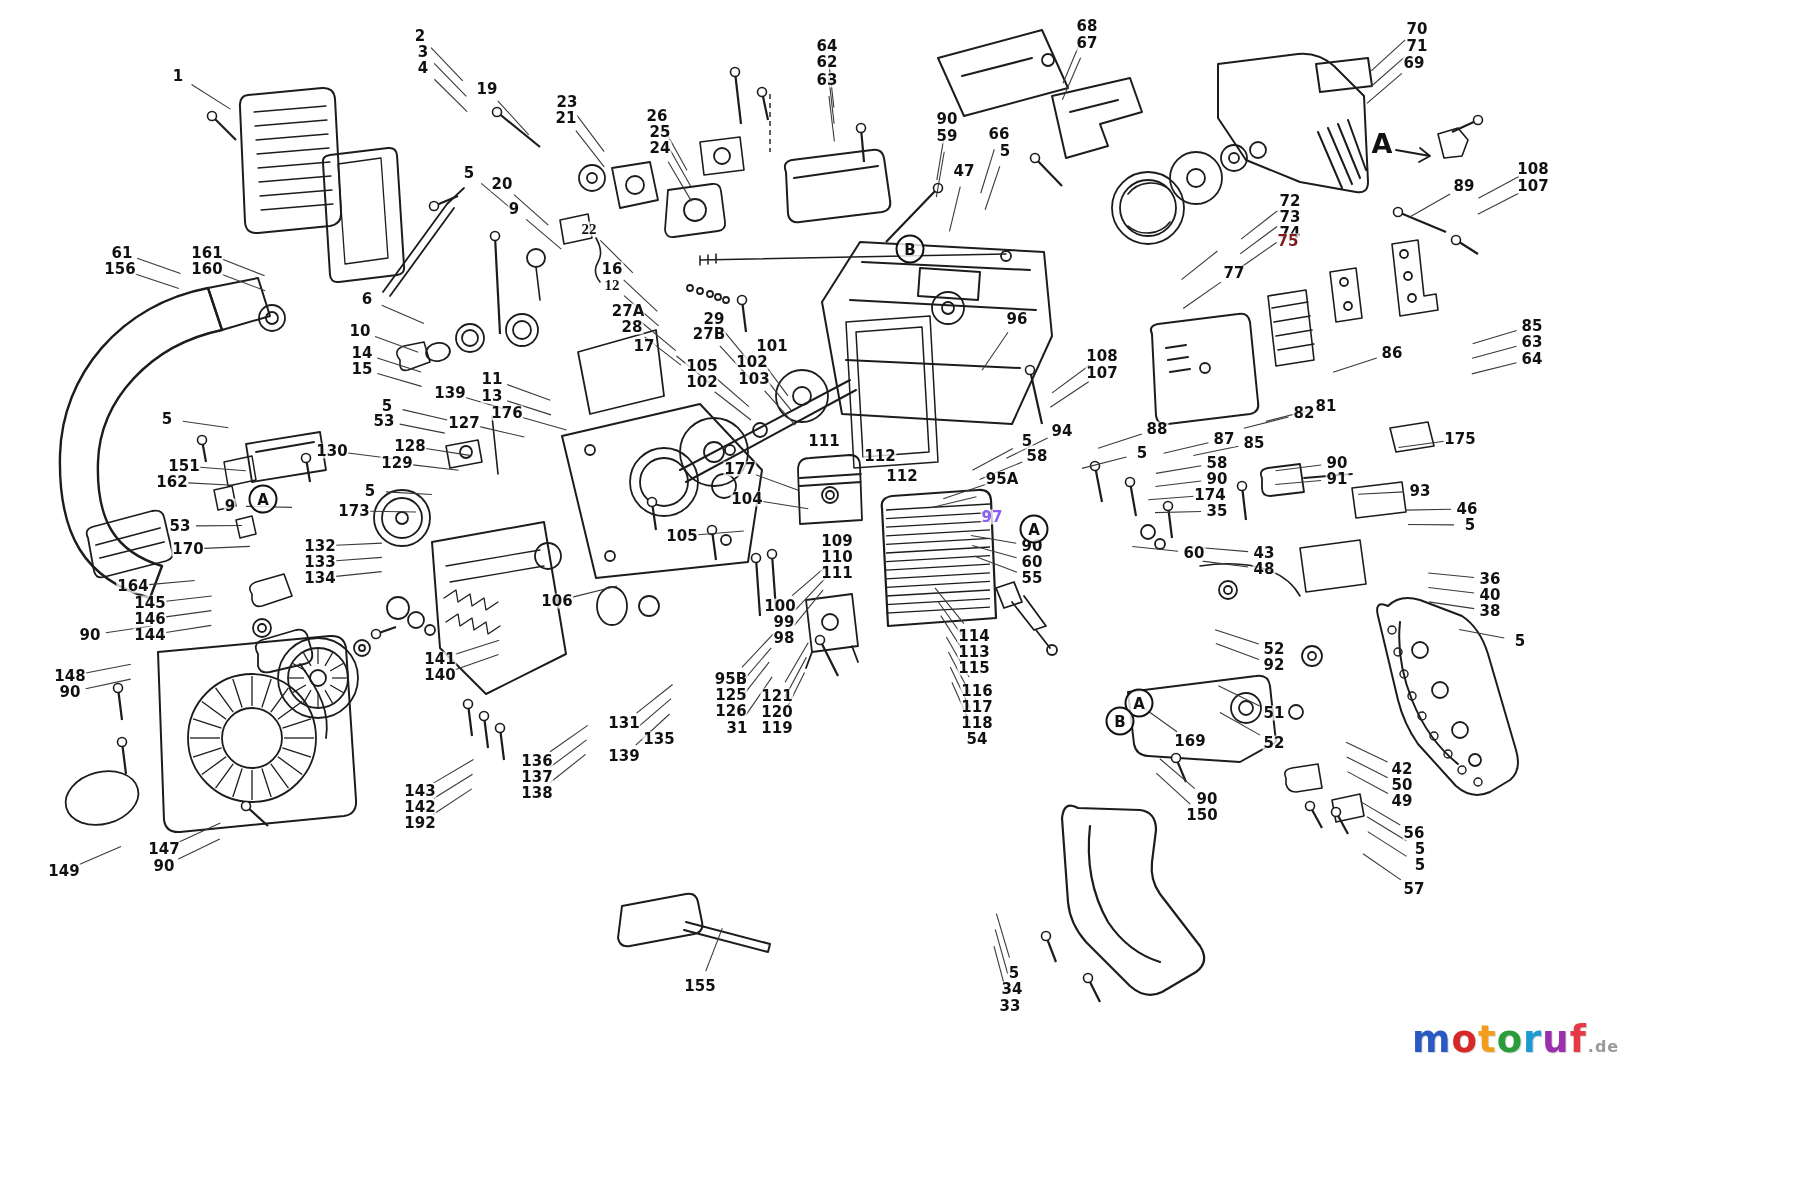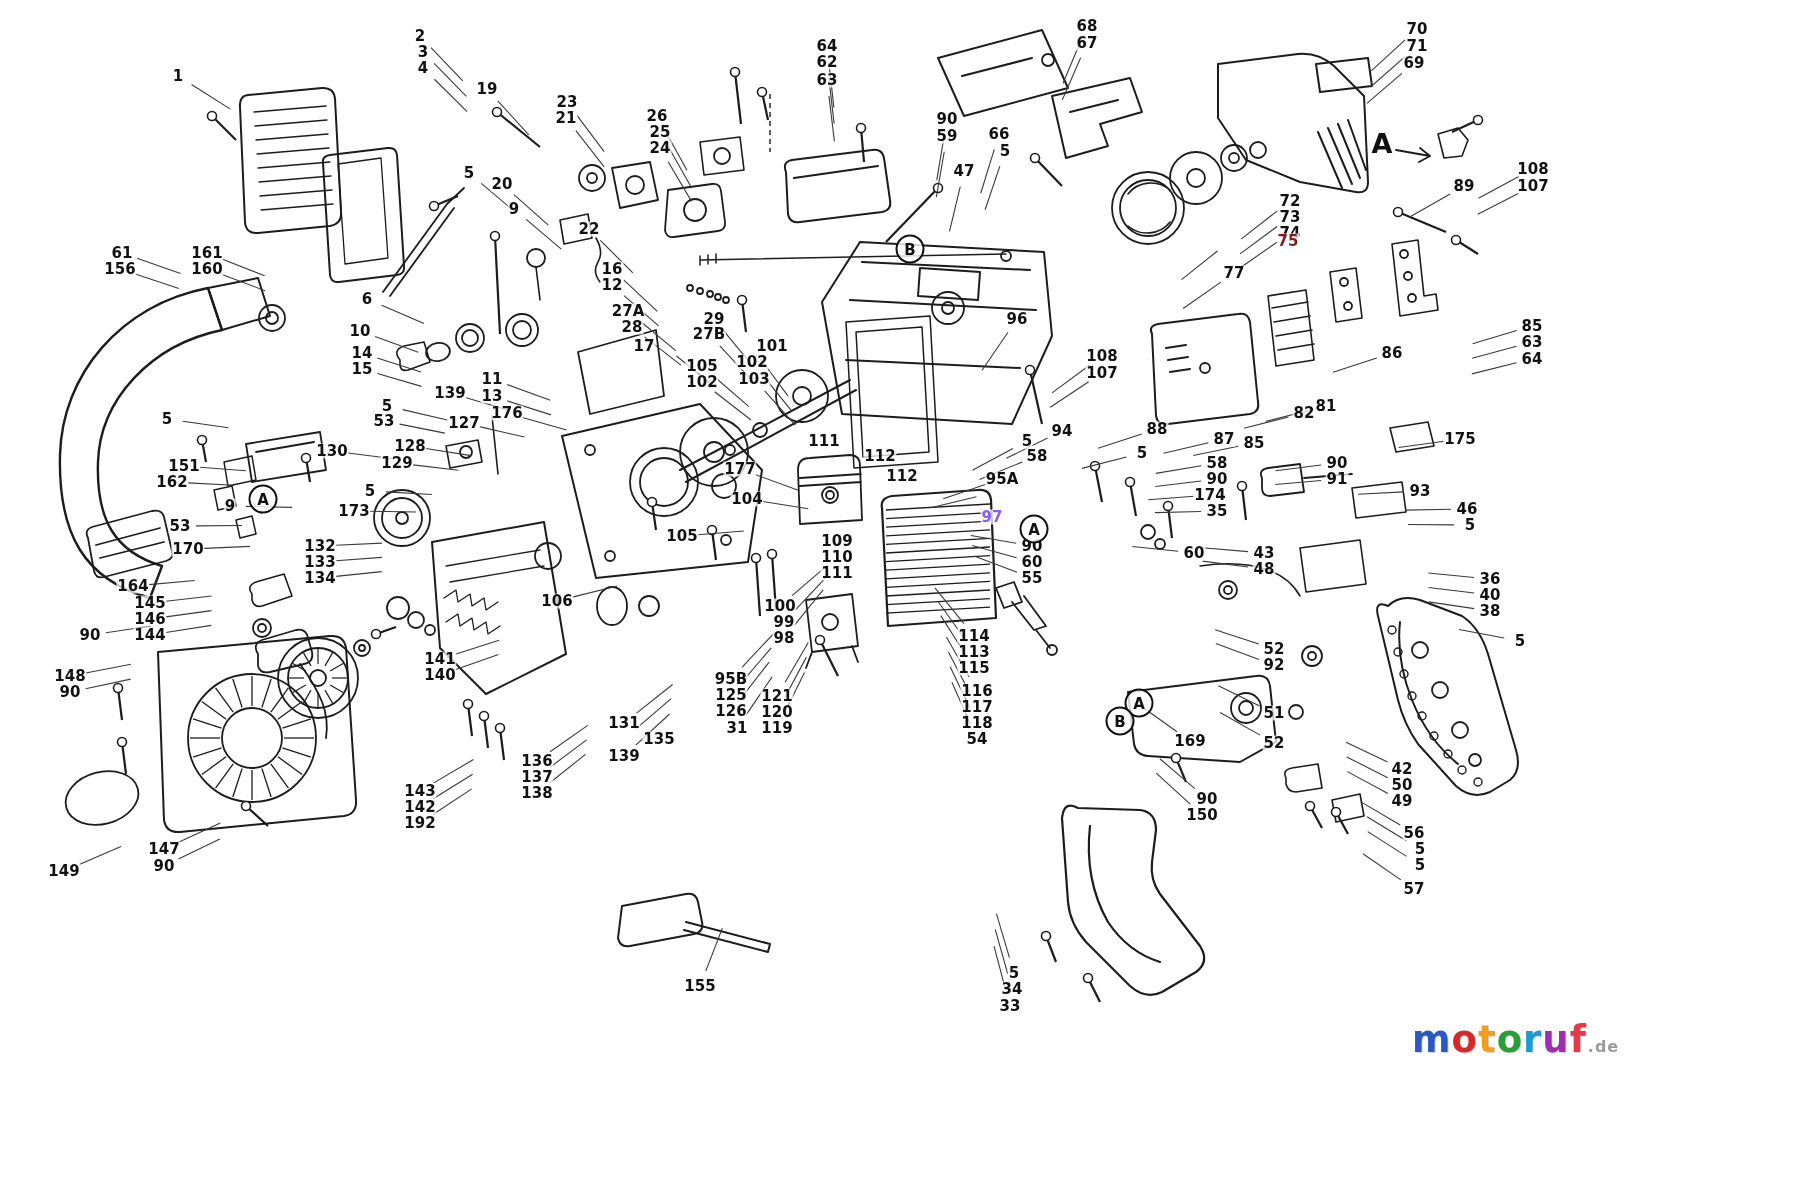--- a/index.html
+++ b/index.html
@@ -476,21 +476,21 @@
       <div class="part-label" style="left: 423px; top: 68px; color: rgb(17, 17, 17);">4</div>
       <div class="part-label" style="left: 487px; top: 89px; color: rgb(17, 17, 17);">19</div>
       <div class="part-label" style="left: 567px; top: 102px; color: rgb(17, 17, 17);">23</div>
       <div class="part-label" style="left: 566px; top: 118px; color: rgb(17, 17, 17);">21</div>
       <div class="part-label" style="left: 657px; top: 116px; color: rgb(17, 17, 17);">26</div>
       <div class="part-label" style="left: 660px; top: 132px; color: rgb(17, 17, 17);">25</div>
       <div class="part-label" style="left: 660px; top: 148px; color: rgb(17, 17, 17);">24</div>
       <div class="part-label" style="left: 469px; top: 173px; color: rgb(17, 17, 17);">5</div>
       <div class="part-label" style="left: 502px; top: 184px; color: rgb(17, 17, 17);">20</div>
       <div class="part-label" style="left: 514px; top: 209px; color: rgb(17, 17, 17);">9</div>
-      <div class="part-label" style="left: 589px; top: 229px; color: rgb(17, 17, 17);">22</div>
+      <div class="part-label" style="left: 589px; top: 229px; color: rgb(17, 17, 17); font-family: Liberation Serif, serif;">22</div>
       <div class="part-label" style="left: 827px; top: 46px; color: rgb(17, 17, 17);">64</div>
       <div class="part-label" style="left: 827px; top: 62px; color: rgb(17, 17, 17);">62</div>
       <div class="part-label" style="left: 827px; top: 80px; color: rgb(17, 17, 17);">63</div>
       <div class="part-label" style="left: 1087px; top: 26px; color: rgb(17, 17, 17);">68</div>
       <div class="part-label" style="left: 1087px; top: 43px; color: rgb(17, 17, 17);">67</div>
       <div class="part-label" style="left: 947px; top: 119px; color: rgb(17, 17, 17);">90</div>
       <div class="part-label" style="left: 947px; top: 136px; color: rgb(17, 17, 17);">59</div>
       <div class="part-label" style="left: 999px; top: 134px; color: rgb(17, 17, 17);">66</div>
       <div class="part-label" style="left: 1005px; top: 151px; color: rgb(17, 17, 17);">5</div>
       <div class="part-label" style="left: 964px; top: 171px; color: rgb(17, 17, 17);">47</div>
@@ -507,21 +507,21 @@
       <div class="part-label" style="left: 1234px; top: 273px; color: rgb(17, 17, 17);">77</div>
       <div class="part-label" style="left: 122px; top: 253px; color: rgb(17, 17, 17);">61</div>
       <div class="part-label" style="left: 120px; top: 269px; color: rgb(17, 17, 17);">156</div>
       <div class="part-label" style="left: 207px; top: 253px; color: rgb(17, 17, 17);">161</div>
       <div class="part-label" style="left: 207px; top: 269px; color: rgb(17, 17, 17);">160</div>
       <div class="part-label" style="left: 367px; top: 299px; color: rgb(17, 17, 17);">6</div>
       <div class="part-label" style="left: 360px; top: 331px; color: rgb(17, 17, 17);">10</div>
       <div class="part-label" style="left: 362px; top: 353px; color: rgb(17, 17, 17);">14</div>
       <div class="part-label" style="left: 362px; top: 369px; color: rgb(17, 17, 17);">15</div>
       <div class="part-label" style="left: 612px; top: 269px; color: rgb(17, 17, 17);">16</div>
-      <div class="part-label" style="left: 612px; top: 285px; color: rgb(17, 17, 17);">12</div>
+      <div class="part-label" style="left: 612px; top: 285px; color: rgb(17, 17, 17); font-family: Liberation Serif, serif;">12</div>
       <div class="part-label" style="left: 628px; top: 311px; color: rgb(17, 17, 17);">27A</div>
       <div class="part-label" style="left: 632px; top: 327px; color: rgb(17, 17, 17);">28</div>
       <div class="part-label" style="left: 714px; top: 319px; color: rgb(17, 17, 17);">29</div>
       <div class="part-label" style="left: 709px; top: 334px; color: rgb(17, 17, 17);">27B</div>
       <div class="part-label" style="left: 644px; top: 346px; color: rgb(17, 17, 17);">17</div>
       <div class="part-label" style="left: 702px; top: 366px; color: rgb(17, 17, 17);">105</div>
       <div class="part-label" style="left: 702px; top: 382px; color: rgb(17, 17, 17);">102</div>
       <div class="part-label" style="left: 751px; top: 346px; color: rgb(17, 17, 17); margin-left: 21px;">101</div>
       <div class="part-label" style="left: 752px; top: 362px; color: rgb(17, 17, 17);">102</div>
       <div class="part-label" style="left: 754px; top: 379px; color: rgb(17, 17, 17);">103</div>

